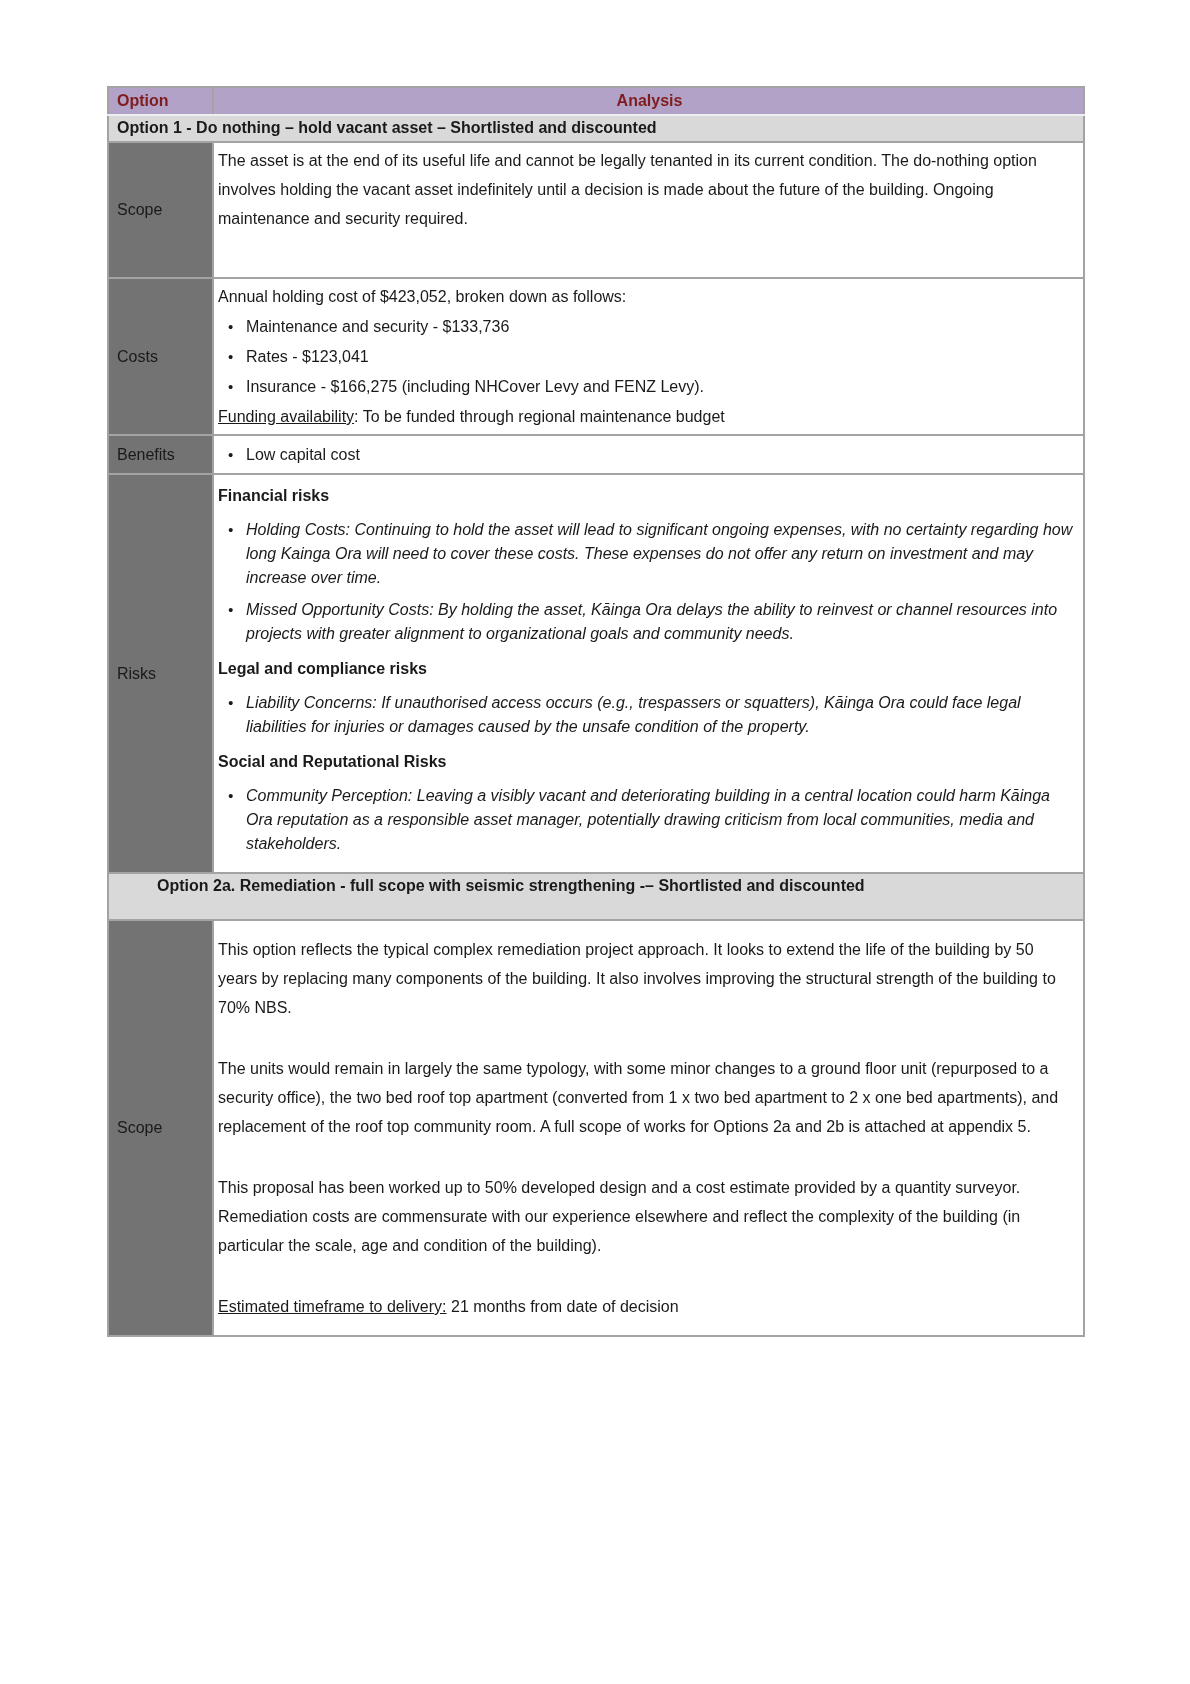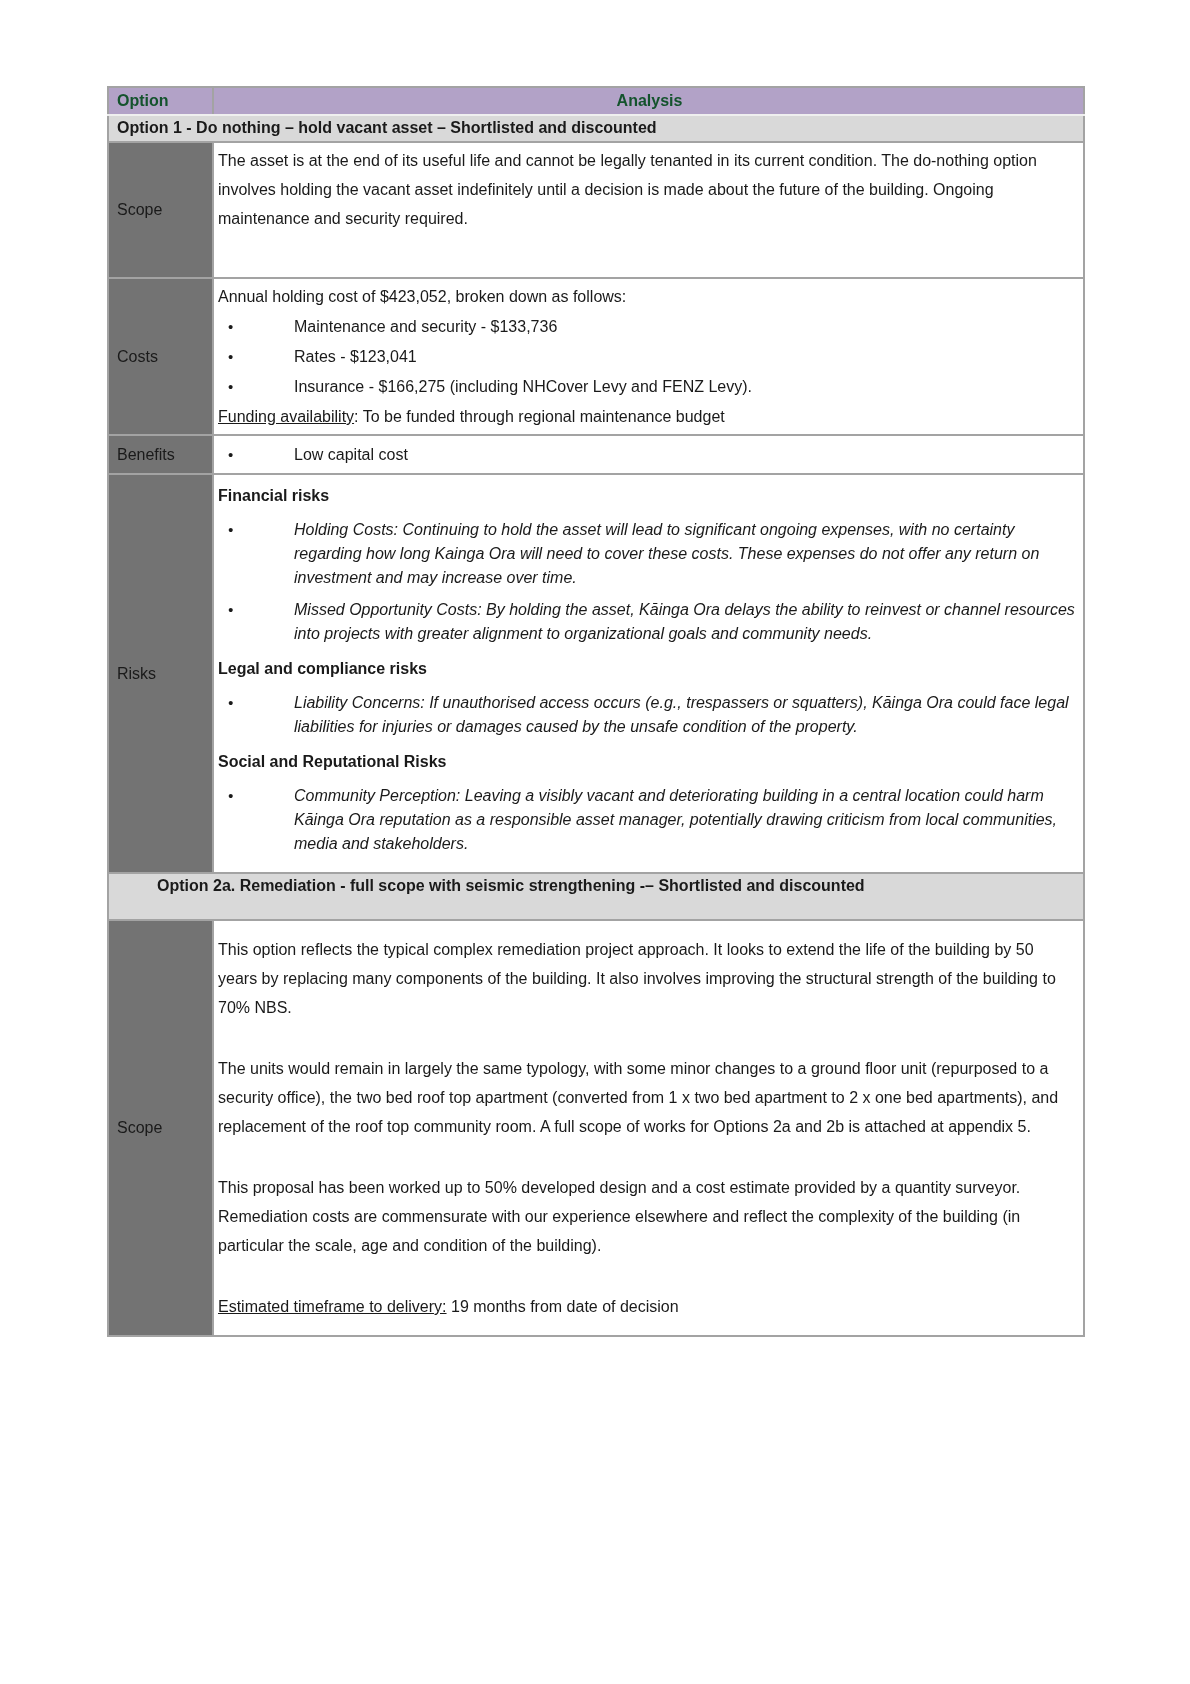--- a/index.html
+++ b/index.html
@@ -25,21 +25,21 @@
     table-layout:fixed;
   }
   col.c-opt { width:105px; }
   col.c-ana { width:871px; }
 
   td { vertical-align:top; }
 
   
   tr.head td {
     background:#b2a2c7;
-    color:#14532d;
+    color:#7f1d1d;
     font-weight:bold;
     font-size:16px;
     height:28px;
     padding:3px 6px 3px 8px;
     border:2px solid #a3a3a3;
     border-bottom:2px solid #efefef;
     vertical-align:middle;
   }
   tr.head td.ana { text-align:center; border-left:1px solid #cfc2dd; }
 
@@ -67,21 +67,21 @@
     font-size:16px;
     line-height:29px;
     padding:3px 8px 3px 4px;
     background:#fff;
   }
 
   td.content.scope1 { height:136px; }
   td.content.benefits { height:31px; vertical-align:middle; }
 
   
-  .bullet { display:flex; margin:1px 0;gap:48px; }
+  .bullet { display:flex; margin:1px 0; }
   .bullet .dot { flex:0 0 28px; padding-left:10px; }
   .bullet .dot::before { content:"\2022"; font-size:15px; }
   .bullet.deep { margin-left:38px; }
   .bullet .btxt { flex:1 1 auto; }
 
   
   td.content.risks { padding-top:5px; padding-bottom:8px; }
   .risk-group-heading { margin:1px 0;font-weight:bold; }
   td.content.risks .bullet { margin:8px 0; line-height:24px;font-style:italic; }
 
@@ -183,19 +183,19 @@
     <tr class="section tall">
       <td colspan="2">Option 2a. Remediation - full scope with seismic strengthening -– Shortlisted and discounted</td>
     </tr>
 
     <tr>
       <td class="label">Scope</td>
       <td class="content scope2a">
         <p class="para">This option reflects the typical complex remediation project approach. It looks to extend the life of the building by 50 years by replacing many components of the building. It also involves improving the structural strength of the building to 70% NBS.</p>
         <p class="para">The units would remain in largely the same typology, with some minor changes to a ground floor unit (repurposed to a security office), the two bed roof top apartment (converted from 1 x two bed apartment to 2 x one bed apartments), and replacement of the roof top community room. A full scope of works for Options 2a and 2b is attached at appendix 5.</p>
         <p class="para">This proposal has been worked up to 50% developed design and a cost estimate provided by a quantity surveyor. Remediation costs are commensurate with our experience elsewhere and reflect the complexity of the building (in particular the scale, age and condition of the building).</p>
-        <p class="timeframe"><span class="u">Estimated timeframe to delivery:</span><span> 19 months from date of decision</span></p>
+        <p class="timeframe"><span class="u">Estimated timeframe to delivery:</span><span> 21 months from date of decision</span></p>
       </td>
     </tr>
 
   </tbody>
     </table>
 </div>
 
 </body></html>

